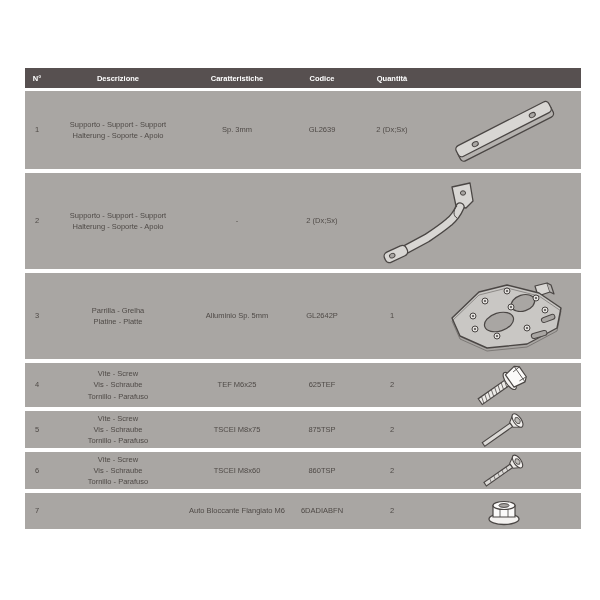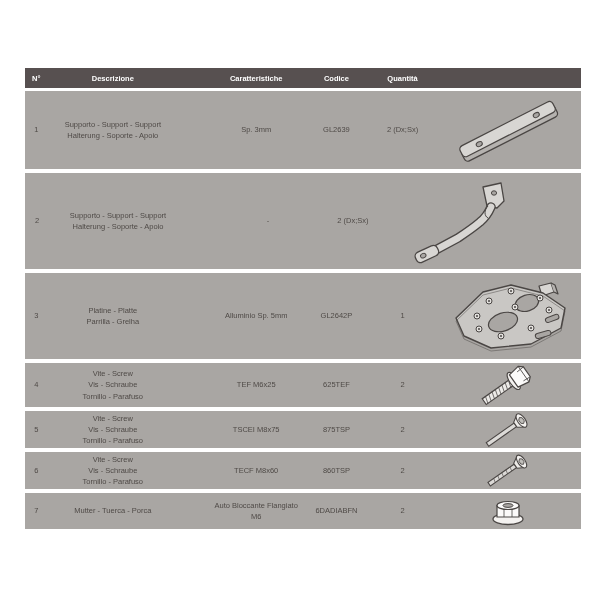--- a/index.html
+++ b/index.html
@@ -19,21 +19,21 @@
   }
   .row {
     display:flex; align-items:center;
     background:#a9a6a3; color:#4f4a47;
     font-size:7.5px; line-height:1.5;
     margin-bottom:4px; text-align:center;
   }
   .r1{height:78px;} .r2{height:96px;} .r3{height:86px;}
   .r4{height:44px;} .r5{height:37px;} .r6{height:37px;} .r7{height:36px;}
   .cell { text-align:center; }
-  .col-n{width:24px;} .col-desc{width:138px;} .col-car{width:100px;margin-left:31px;}
+  .col-n{width:24px;} .col-desc{width:138px;} .col-car{width:100px;}
   .col-codice{width:70px;} .col-qty{width:70px;}
   .col-illus{width:154px; display:flex; align-items:center; justify-content:center;}
   .line{display:block;}
   svg{display:block;}
 </style>
 </head>
 <body>
 
 <div class="parts-table">
 
@@ -91,22 +91,22 @@
           <rect x="5" y="71" width="24" height="11" rx="4.5" fill="#d8d6d3" stroke="#4a4644" stroke-width="1.3"></rect>
           <ellipse cx="13" cy="76.5" rx="2.8" ry="2.2" fill="#a9a6a3" stroke="#4a4644" stroke-width="1"></ellipse>
         </g>
       </svg>
     </div>
   </div>
 
   <div class="row r3">
     <div class="cell col-n">3</div>
     <div class="cell col-desc">
+      <span class="line">Parrilla - Grelha</span>
       <span class="line">Platine - Platte</span>
-      <span class="line">Parrilla - Grelha</span>
     </div>
     <div class="cell col-car">Alluminio Sp. 5mm</div>
     <div class="cell col-codice">
       <span class="line">GL2642P</span>
       <span class="line"></span>
     </div>
     <div class="cell col-qty">1</div>
     <div class="cell col-illus">
       <svg width="134" height="80" viewBox="0 0 134 80">
         <path d="M98,10 L110,7 L113,16 L101,20 Z" fill="#d8d6d3" stroke="#4a4644" stroke-width="1.2" stroke-linejoin="round"></path>
@@ -194,21 +194,21 @@
     </div>
   </div>
 
   <div class="row r6">
     <div class="cell col-n">6</div>
     <div class="cell col-desc">
       <span class="line">Vite - Screw</span>
       <span class="line">Vis - Schraube</span>
       <span class="line">Tornillo - Parafuso</span>
     </div>
-    <div class="cell col-car">TECF M8x60</div>
+    <div class="cell col-car">TSCEI M8x60</div>
     <div class="cell col-codice">
       <span class="line">860TSP</span>
       <span class="line"></span>
     </div>
     <div class="cell col-qty">2</div>
     <div class="cell col-illus">
       <svg width="62" height="34" viewBox="0 0 62 34">
         <g transform="rotate(-35 31 17)">
           <rect x="8" y="14.9" width="32" height="4.2" fill="#dcdad7" stroke="#4a4644" stroke-width="1.1"></rect>
           <path d="M15,14.9 l-1,4.2 M20,14.9 l-1,4.2 M25,14.9 l-1,4.2 M30,14.9 l-1,4.2 M35,14.9 l-1,4.2" stroke="#4a4644" stroke-width="0.6"></path>
@@ -216,21 +216,20 @@
           <ellipse cx="47.5" cy="17" rx="3.6" ry="7.4" fill="#f4f2f0" stroke="#4a4644" stroke-width="1.1"></ellipse>
           <path d="M47.5,13.6 L49.5,15.3 L49.5,18.7 L47.5,20.4 L45.5,18.7 L45.5,15.3 Z" fill="#c0beba" stroke="#4a4644" stroke-width="0.8"></path>
         </g>
       </svg>
     </div>
   </div>
 
   <div class="row r7">
     <div class="cell col-n">7</div>
     <div class="cell col-desc">
-      <span class="line">Mutter - Tuerca - Porca</span>
       <span class="line"></span>
     </div>
     <div class="cell col-car">Auto Bloccante Flangiato M6</div>
     <div class="cell col-codice">
       <span class="line">6DADIABFN</span>
       <span class="line"></span>
     </div>
     <div class="cell col-qty">2</div>
     <div class="cell col-illus">
       <svg width="56" height="32" viewBox="0 0 56 32">

